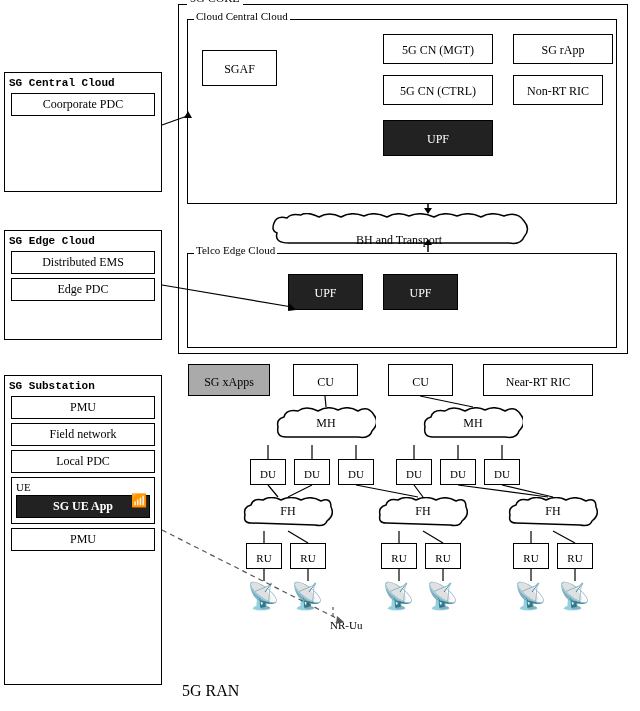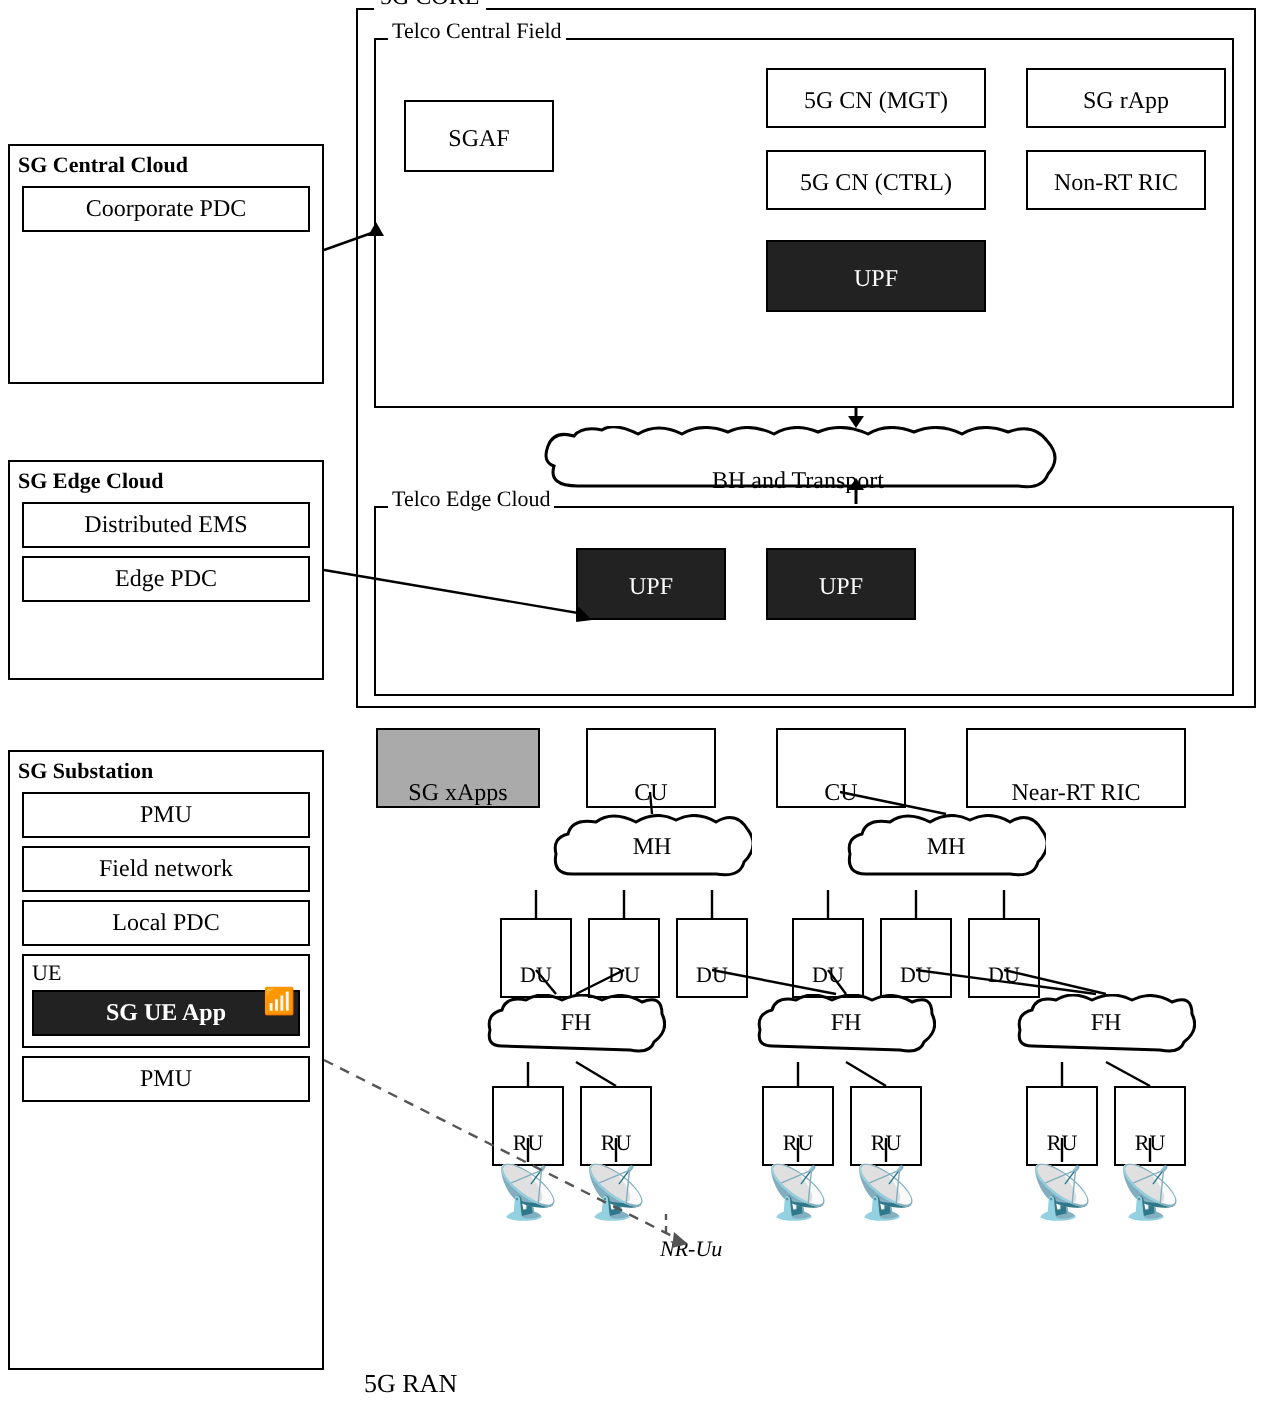--- a/index.html
+++ b/index.html
@@ -21,20 +21,21 @@
 
     
     .left-panel {
       position: absolute;
       border: 1.5px solid #000;
     }
     .left-panel .panel-title {
       font-size: 11px;
       font-weight: bold;
       margin: 4px 4px 2px 4px;
+      font-family: Liberation Mono, monospace;
     }
     .left-panel .panel-box {
       border: 1.5px solid #000;
       margin: 4px 6px;
       padding: 3px 8px;
       font-size: 12px;
       text-align: center;
       background: #fff;
     }
     .left-panel .panel-box.dark {
@@ -165,34 +166,33 @@
       bottom: 0;
       left: 8px;
       font-size: 12px;
     }
 
     
     .ran-box {
       position: absolute;
       border: 1.5px solid #000;
       text-align: center;
-      padding: 19px 6px;
+      padding: 5px 6px;
       font-size: 12px;
       background: #fff;
     }
     .ran-box.gray {
       background: #aaa;
       color: #000;
     }
 
     
     .nr-label {
       position: absolute;
       font-size: 11px;
-      font-style: italic;
     }
   </style>
 </head>
 <body>
 
 <div class="diagram">
 
   <div class="left-panel" id="sg-central">
     <div class="panel-title">SG Central Cloud</div>
     <div class="panel-box">Coorporate PDC</div>
@@ -220,21 +220,21 @@
     </div>
     <div class="panel-box">PMU</div>
   </div>
 
   <div id="main-right">
 
     <div id="core-outer">
       <div id="core-label">5G CORE</div>
 
       <div id="telco-central">
-        <div id="telco-central-label">Telco Central Field</div>
+        <div id="telco-central-label">Cloud Central Cloud</div>
 
         <div class="tc-box" style="left:14px;top:30px;width:75px;height:36px;line-height:28px;font-family:Liberation Serif, serif;">SGAF</div>
 
         <div class="tc-box" style="left:195px;top:14px;width:110px;height:30px;line-height:22px;">5G CN (MGT)</div>
 
         <div class="tc-box" style="left:195px;top:55px;width:110px;height:30px;line-height:22px;">5G CN (CTRL)</div>
 
         <div class="tc-box dark" style="left:195px;top:100px;width:110px;height:36px;line-height:28px;">UPF</div>
 
         <div class="tc-box" style="left:325px;top:14px;width:100px;height:30px;line-height:22px;">SG rApp</div>
@@ -318,21 +318,21 @@
 
       <div style="position:absolute;left:64px;top:222px;width:44px;text-align:center;font-size:26px;">📡</div>
       <div style="position:absolute;left:108px;top:222px;width:44px;text-align:center;font-size:26px;">📡</div>
       <div style="position:absolute;left:199px;top:222px;width:44px;text-align:center;font-size:26px;">📡</div>
       <div style="position:absolute;left:243px;top:222px;width:44px;text-align:center;font-size:26px;">📡</div>
       <div style="position:absolute;left:331px;top:222px;width:44px;text-align:center;font-size:26px;">📡</div>
       <div style="position:absolute;left:375px;top:222px;width:44px;text-align:center;font-size:26px;">📡</div>
 
       <div class="nr-label" style="left:152px;top:260px;">NR-Uu</div>
 
-      <div id="ran-label" style="position:absolute;left:4px;bottom:4px;font-size:13px;">5G RAN</div>
+      <div id="ran-label" style="position:absolute;left:4px;bottom:4px;font-size:16px;">5G RAN</div>
 
       <svg style="position:absolute;left:0;top:0;width:450px;height:345px;pointer-events:none;">
 
         <line x1="147" y1="37" x2="148" y2="48" stroke="#000" stroke-width="1.2"></line>
 
         <line x1="242" y1="37" x2="295" y2="48" stroke="#000" stroke-width="1.2"></line>
 
         <line x1="90" y1="86" x2="90" y2="100" stroke="#000" stroke-width="1.2"></line>
         <line x1="134" y1="86" x2="134" y2="100" stroke="#000" stroke-width="1.2"></line>
         <line x1="178" y1="86" x2="178" y2="100" stroke="#000" stroke-width="1.2"></line>

